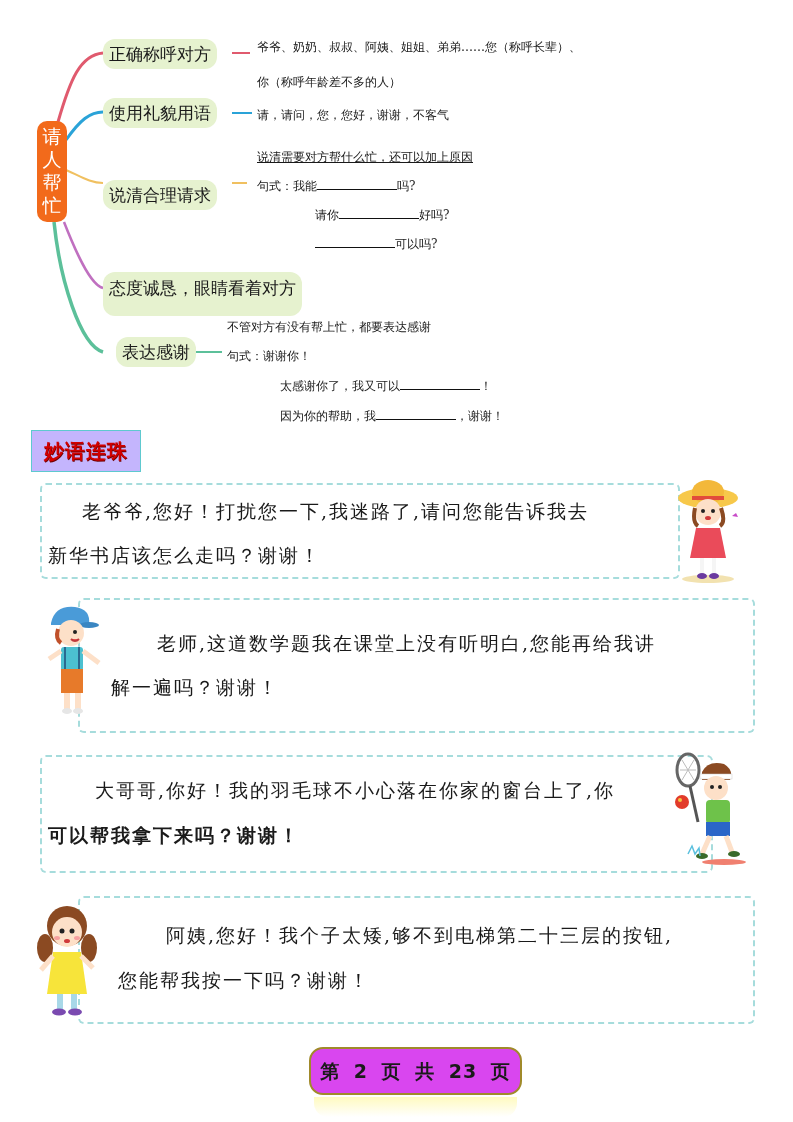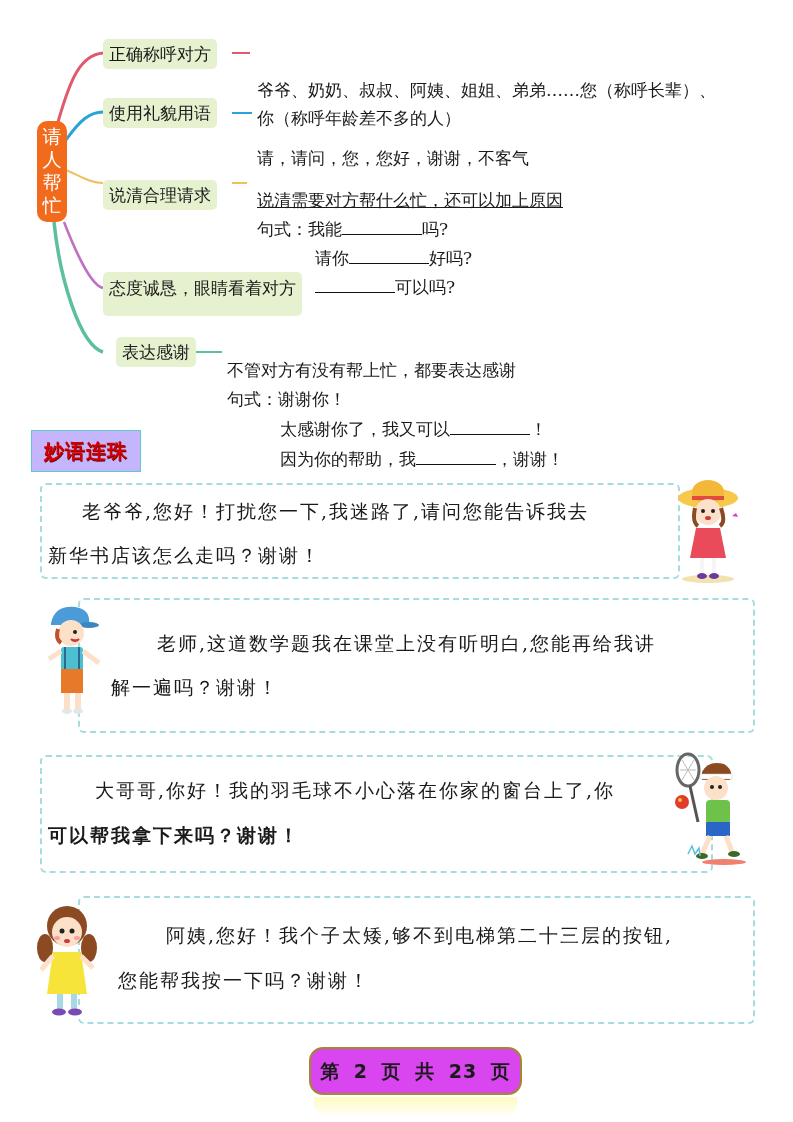--- a/index.html
+++ b/index.html
@@ -9,26 +9,26 @@
     
     .root-node {
       position: absolute; left: 37px; top: 121px; width: 30px; height: 101px;
       background: #f26a1b; border-radius: 10px; color: #ffffff;
       font-family: "DejaVu Sans", sans-serif; font-size: 19px; line-height: 23px;
       text-align: center; padding-top: 4px; writing-mode: horizontal-tb;
     }
     .root-node span { display: block; }
 
     .branch {
-      position: absolute; background: #e6f2cf; border-radius: 5px;
+      position: absolute; background: #e6f2cf; border-radius: 12px;
       font-size: 17px; line-height: 30px; height: 30px; padding: 0 6px;
       white-space: nowrap; color: #1a1a1a;
     }
 
-    .leaf-text { position: absolute; font-size: 17px; line-height: 28px; white-space: pre; color: #1a1a1a; margin-top: 43px; }
+    .leaf-text { position: absolute; font-size: 12px; line-height: 28px; white-space: pre; color: #1a1a1a; }
 
     .blank { display: inline-block; width: 80px; border-bottom: 1.5px solid #111; height: 18px; vertical-align: baseline; }
 
     svg.connectors { position: absolute; left: 0; top: 0; width: 793px; height: 440px; pointer-events: none; }
 
     
     .section-title {
       position: absolute; left: 31px; top: 430px; width: 110px; height: 42px;
       background: #c4b5fd; border: 1px solid #5ec9cf;
       font-family: "DejaVu Sans", sans-serif; font-weight: bold; font-size: 20px;
@@ -79,21 +79,21 @@
 
   <div class="root-node">
     <span>请</span>
     <span>人</span>
     <span>帮</span>
     <span>忙</span>
   </div>
 
   <div class="branch" style="left:103px; top:39px;">正确称呼对方</div>
   <div class="leaf-text" style="left:257px; top:33px;">爷爷、奶奶、叔叔、阿姨、姐姐、弟弟……您（称呼长辈）、</div>
-  <div class="leaf-text" style="left:257px; top:61px;text-align:center;">你（称呼年龄差不多的人）</div>
+  <div class="leaf-text" style="left:257px; top:68px;text-align:center;">你（称呼年龄差不多的人）</div>
 
   <div class="branch" style="left:103px; top:98px;">使用礼貌用语</div>
   <div class="leaf-text" style="left:257px; top:101px;">请，请问，您，您好，谢谢，不客气</div>
 
   <div class="branch" style="left:103px; top:180px;">说清合理请求</div>
   <div class="leaf-text" style="left:257px; top:143px;text-decoration:underline;">说清需要对方帮什么忙，还可以加上原因</div>
   <div class="leaf-text" style="left:257px; top:172px;"><span>句式：</span><span>我能</span><span class="blank"></span><span>吗?</span></div>
   <div class="leaf-text" style="left:315px; top:201px;"><span>请你</span><span class="blank"></span><span>好吗?</span></div>
   <div class="leaf-text" style="left:315px; top:230px;"><span class="blank"></span><span>可以吗?</span></div>
 

